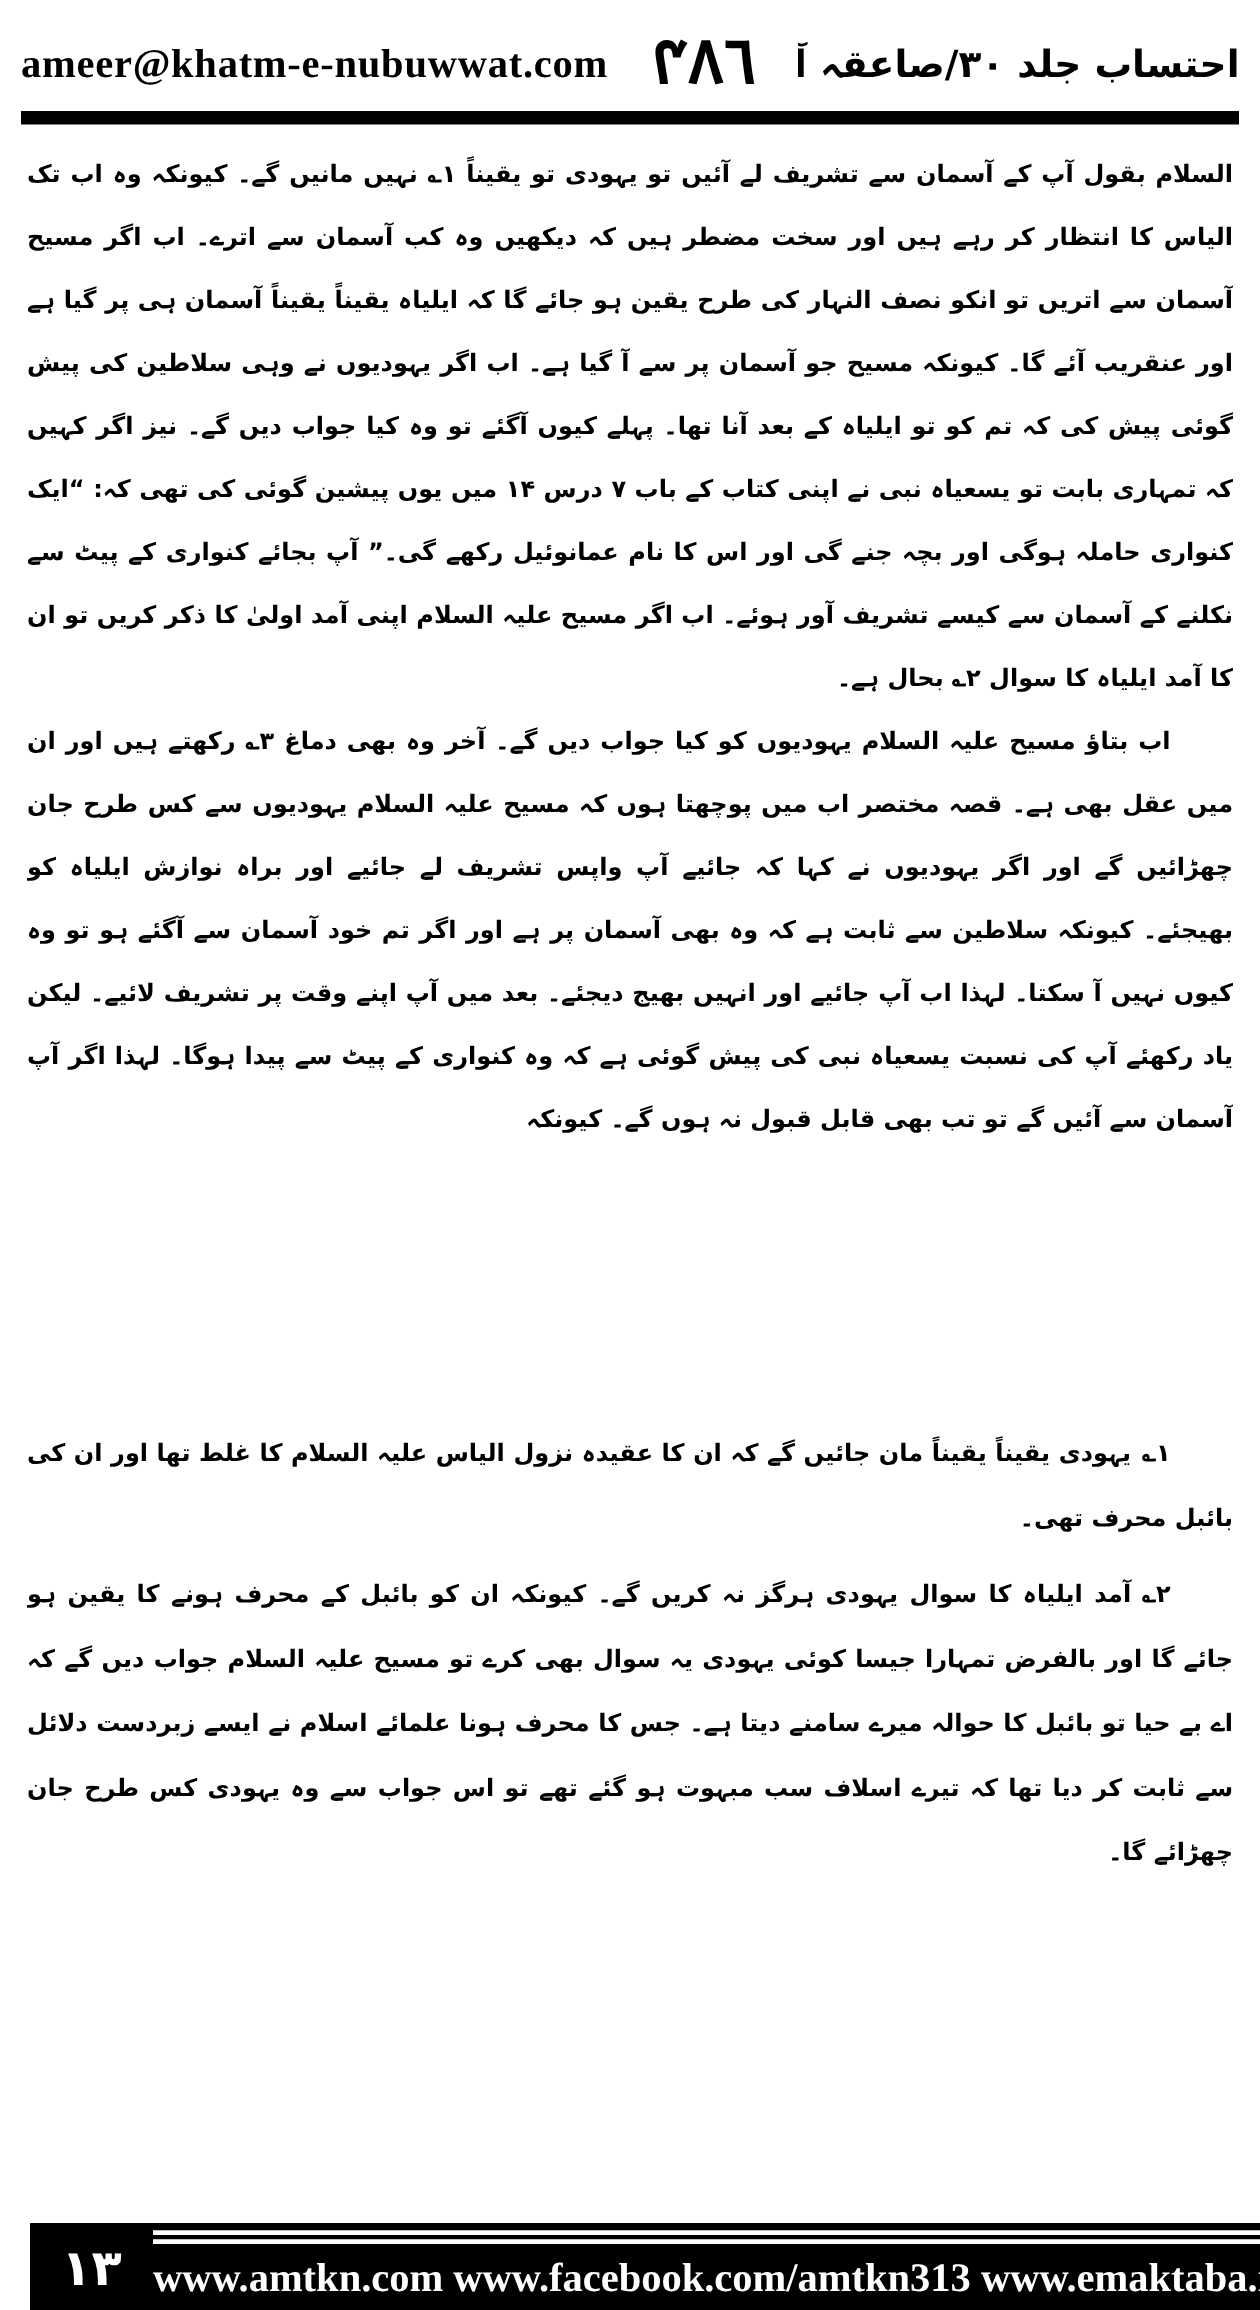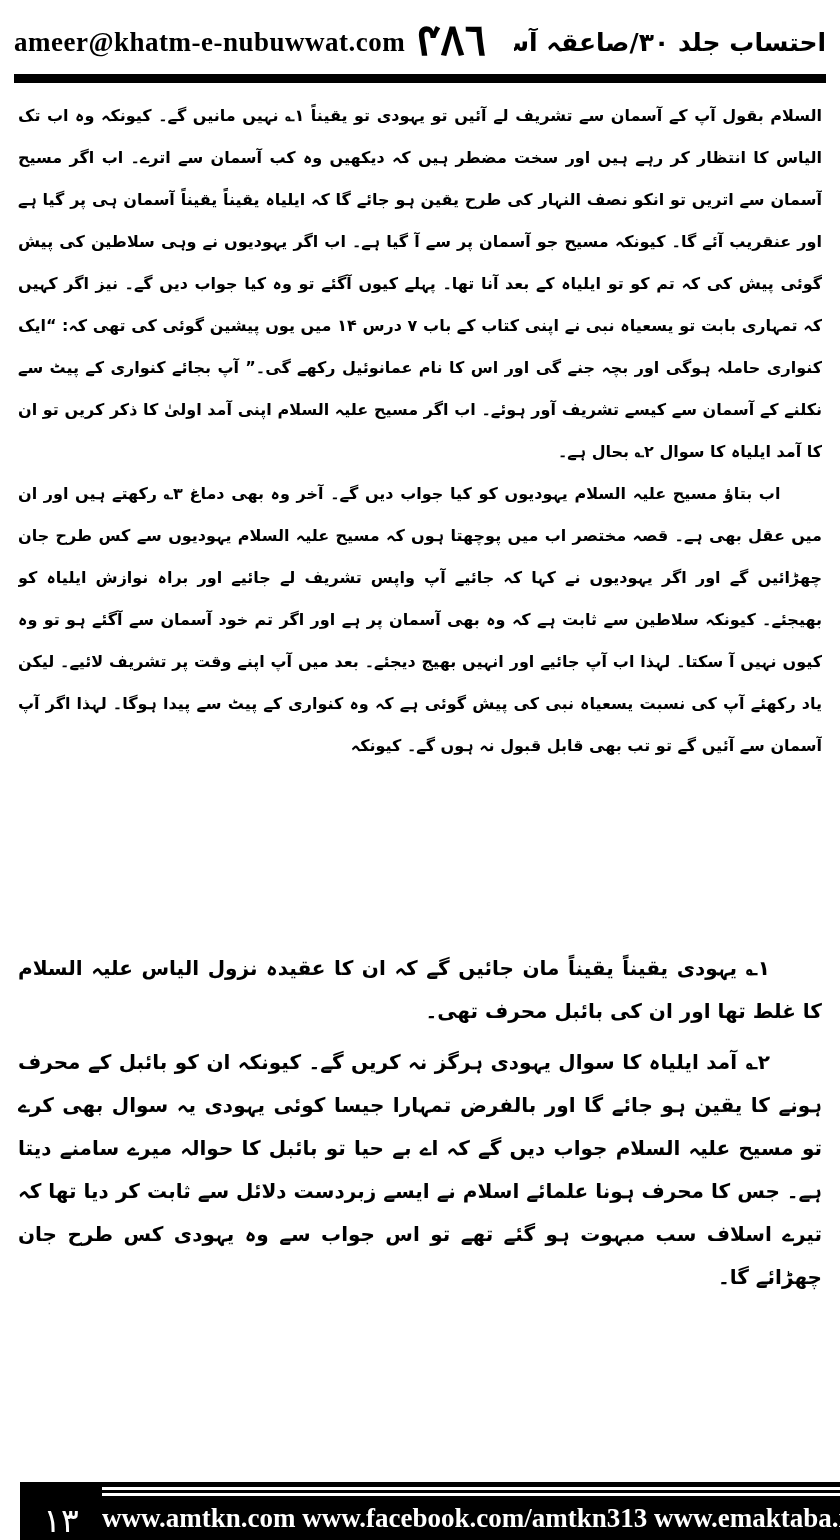--- a/index.html
+++ b/index.html
@@ -17,23 +17,23 @@
     display:flex;align-items:center;
     padding:16px 14px 0 14px;height:52px;justify-content:center;
   }
   .hdr-email{
     font-family:"Liberation Serif",serif;
     font-weight:700;font-size:27px;letter-spacing:0.5px;
     white-space:nowrap;
   }
   .hdr-num{
     flex:0 0 auto;
-    margin:0 26px 0 12px;
+    margin:0 26px 0 30px;
     font-weight:700;font-size:40px;line-height:1;
-    font-family:Liberation Serif, serif;
+    font-family:Liberation Sans, sans-serif;
   }
   .hdr-title{
     flex:1 1 auto;
     text-align:left;
     direction:rtl;
     font-weight:700;font-size:25px;
     white-space:nowrap;overflow:hidden;
   }
   .rule{
     height:9px;background:#000;
@@ -47,37 +47,37 @@
     font-size:16px;line-height:42px;font-weight:700;
     text-align:justify;
   }
   .body-text p{margin:0;}
   .para.indent{text-indent:2.6em;}
   
   .footnotes{
     direction:rtl;
     margin:10px 18px 0 18px;
     height:512px;overflow:hidden;
-    font-size:20px;line-height:43px;font-weight:700;
+    font-size:16px;line-height:43px;font-weight:700;
     text-align:justify;
   }
   .fn{margin:0 0 8px 0;text-indent:2.6em;}
   .fn-marker{margin-inline-end:0.45em;}
   
   .ftr{
     position:absolute;left:0;right:0;bottom:0;
     height:58px;
     display:flex;align-items:stretch;
     padding-left:20px;box-sizing:border-box;
   }
   .ftr-numbox{
     flex:0 0 82px;
     background:#000;color:#fff;
-    display:flex;align-items:flex-end;justify-content:center;
-    font-size:33px;font-weight:400;
+    display:flex;align-items:center;justify-content:center;
+    font-size:33px;font-weight:700;
   }
   .ftr-right{flex:1 1 auto;display:flex;flex-direction:column;}
   .stripes{height:14px;}
   .stripe-a{height:5px;background:#000;}
   .stripe-gap{height:3px;background:#fff;}
   .stripe-b{height:3px;background:#000;}
   .ftr-bar{
     flex:1 1 auto;
     background:#000;color:#fff;
     display:flex;align-items:center;justify-content:center;

